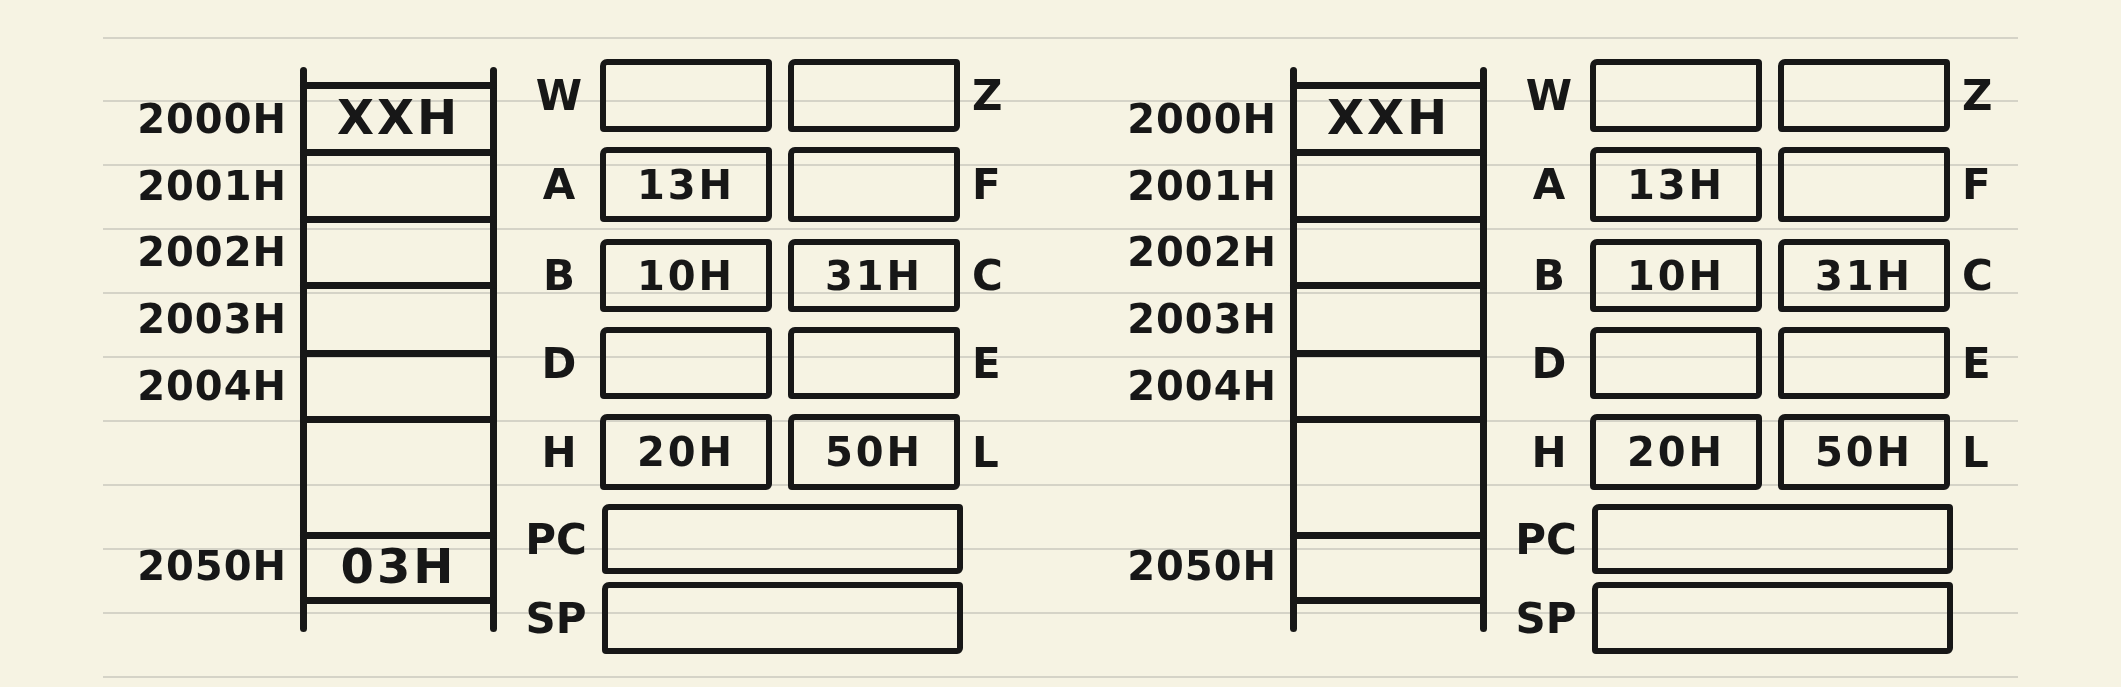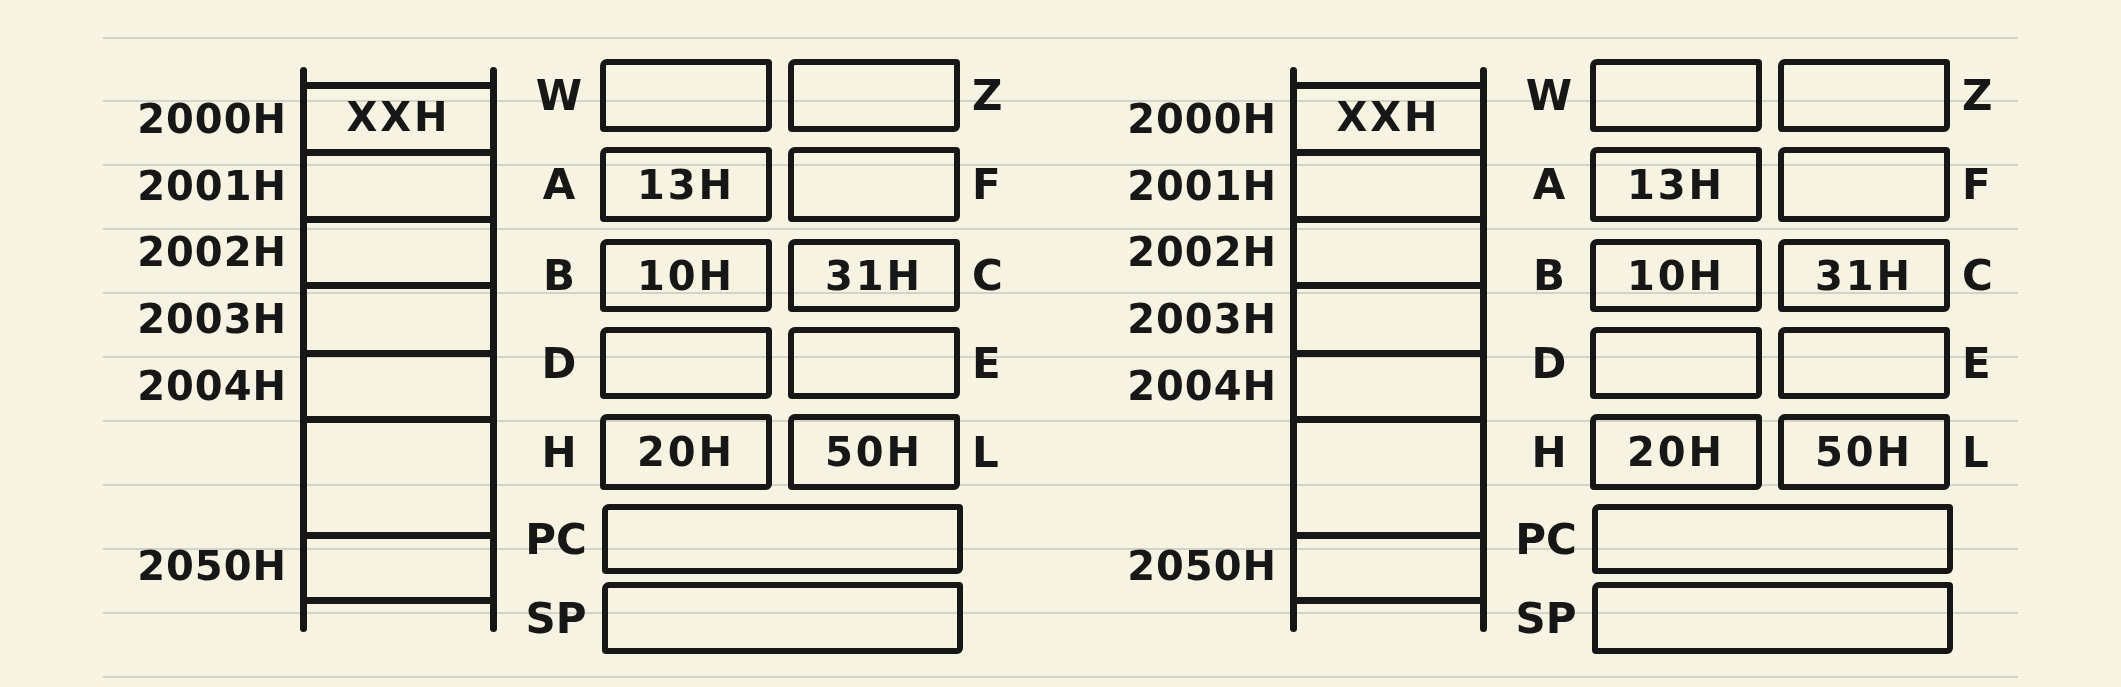--- a/index.html
+++ b/index.html
@@ -5,21 +5,21 @@
   html,body{margin:0;padding:0;background:#f6f3e3;}
   .canvas{position:relative;width:2121px;height:687px;background:#f6f3e3;overflow:hidden;
           font-family:"DejaVu Sans",sans-serif;font-weight:700;color:#171717;}
   .rule{position:absolute;left:103px;width:1915px;height:2px;background:#c9c8bd;opacity:.75;}
   .diagram{position:absolute;top:8px;width:1061px;height:687px;margin-top:14px;}
   .rail{position:absolute;width:7px;top:45px;height:565px;background:#171717;border-radius:4px;}
   .rung{position:absolute;left:300px;width:197px;height:7px;background:#171717;border-radius:4px;}
   .addr{position:absolute;left:100px;width:187px;display:flex;align-items:center;justify-content:flex-end;
         font-size:40px;letter-spacing:1px;}
   .memval{position:absolute;left:307px;width:183px;display:flex;align-items:center;justify-content:center;
-        font-size:40px;letter-spacing:3px;}
+        font-size:48px;letter-spacing:3px;}
   .rlab{position:absolute;display:flex;align-items:center;justify-content:center;font-size:42px;}
   .rlab.rt{justify-content:flex-start;}
   .rbox{position:absolute;border:6px solid #171717;border-radius:7px 4px 6px 4px;box-sizing:border-box;
         display:flex;align-items:center;justify-content:center;font-size:40px;letter-spacing:3px;
         background:transparent;}
 </style>
 </head>
 <body>
 
 <div class="canvas">
@@ -56,20 +56,21 @@
     <div class="rung" style="top:394px"></div>
     <div class="rung" style="top:510px"></div>
     <div class="rung" style="top:575px"></div>
 
     <div class="memval" style="top:63px;height:64px">XXH</div>
     <div class="memval" style="top:130px;height:64px"></div>
     <div class="memval" style="top:197px;height:63px"></div>
     <div class="memval" style="top:263px;height:65px"></div>
     <div class="memval" style="top:331px;height:63px"></div>
     <div class="memval" style="top:397px;height:113px"></div>
+    <div class="memval" style="top:513px;height:62px">03H</div>
 
     <div class="rlab" style="top:37px;height:73px;left:528px;width:62px">W</div>
     <div class="rbox" style="top:37px;height:73px;left:600px;width:172px"></div>
     <div class="rbox" style="top:37px;height:73px;left:788px;width:172px"></div>
     <div class="rlab rt" style="top:37px;height:73px;left:972px;width:70px">Z</div>
 
     <div class="rlab" style="top:125px;height:75px;left:528px;width:62px">A</div>
     <div class="rbox" style="top:125px;height:75px;left:600px;width:172px">13H</div>
     <div class="rbox" style="top:125px;height:75px;left:788px;width:172px"></div>
     <div class="rlab rt" style="top:125px;height:75px;left:972px;width:70px">F</div>

